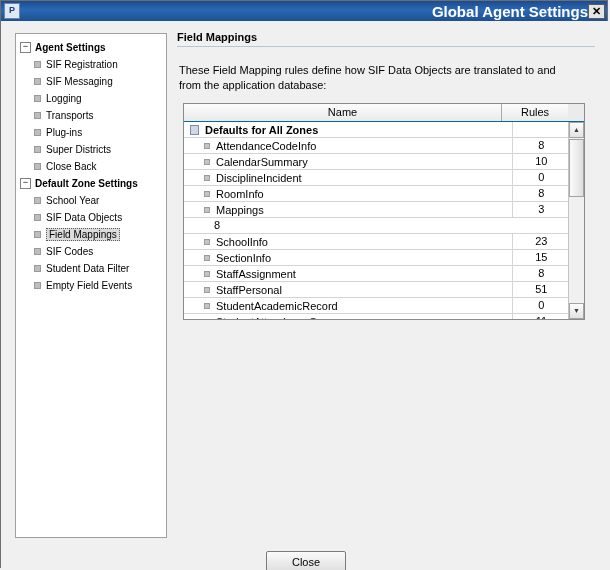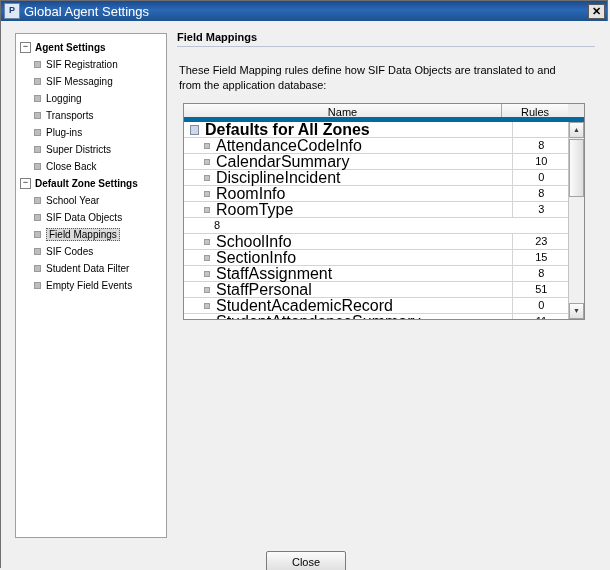--- a/index.html
+++ b/index.html
@@ -40,25 +40,26 @@
     color: #1b3f72;
     font-size: 9px;
     font-weight: bold;
     line-height: 13px;
     text-align: center;
     margin-right: 4px;
     flex: 0 0 auto;
   }
   .title-text {
     color: #ffffff;
-    font-size: 13px;
-    font-weight: normal;
+    font-size: 15px;
+    font-weight: bold;
     flex: 1 1 auto;
     white-space: nowrap;
     overflow: hidden;
+    text-align: right;
   }
   .title-close {
     width: 17px;
     height: 15px;
     background: #e4e4e4;
     border: 1px solid #5a5a5a;
     color: #000;
     font-size: 11px;
     font-weight: bold;
     line-height: 13px;
@@ -157,21 +158,21 @@
     margin-left: 6px;
     width: 402px;
     border: 1px solid #8a8a8a;
     background: #ffffff;
     box-sizing: border-box;
   }
   .tbl-header {
     display: flex;
     height: 18px;
     background: #8b5cf6;
-    border-bottom: 5px solid #0369a1;
+    border-bottom: 1px solid #0369a1;
     box-sizing: border-box;
   }
   .th {
     font-size: 11px;
     color: #000;
     text-align: center;
     line-height: 17px;
     background: linear-gradient(to bottom, #fcfcfc 0%, #eaeaea 100%);
     border-right: 1px solid #aaaaaa;
     box-sizing: border-box;
@@ -194,21 +195,21 @@
     align-items: center;
   }
   .cell-name {
     width: 378px;
     box-sizing: border-box;
     border-right: 1px solid #d4d4d4;
     height: 16px;
     display: flex;
     align-items: center;
     padding-left: 6px;
-    font-size: 16px;
+    font-size: 11px;
     color: #000;
     overflow: hidden;
     white-space: nowrap;
   }
   .cell-rules {
     width: 66px;
     box-sizing: border-box;
     height: 16px;
     line-height: 15px;
     text-align: center;
@@ -430,21 +431,21 @@
               <div class="cell-name">
                 <span class="row-bullet"></span>
                 <span>RoomInfo</span>
               </div>
               <div class="cell-rules">8</div>
             </div>
 
             <div class="row">
               <div class="cell-name">
                 <span class="row-bullet"></span>
-                <span>RoomType</span>
+                <span>Mappings</span>
               </div>
               <div class="cell-rules">3</div>
             </div>
 
             <div class="row">
               <div class="cell-rules">8</div>
             </div>
 
             <div class="row">
               <div class="cell-name">

